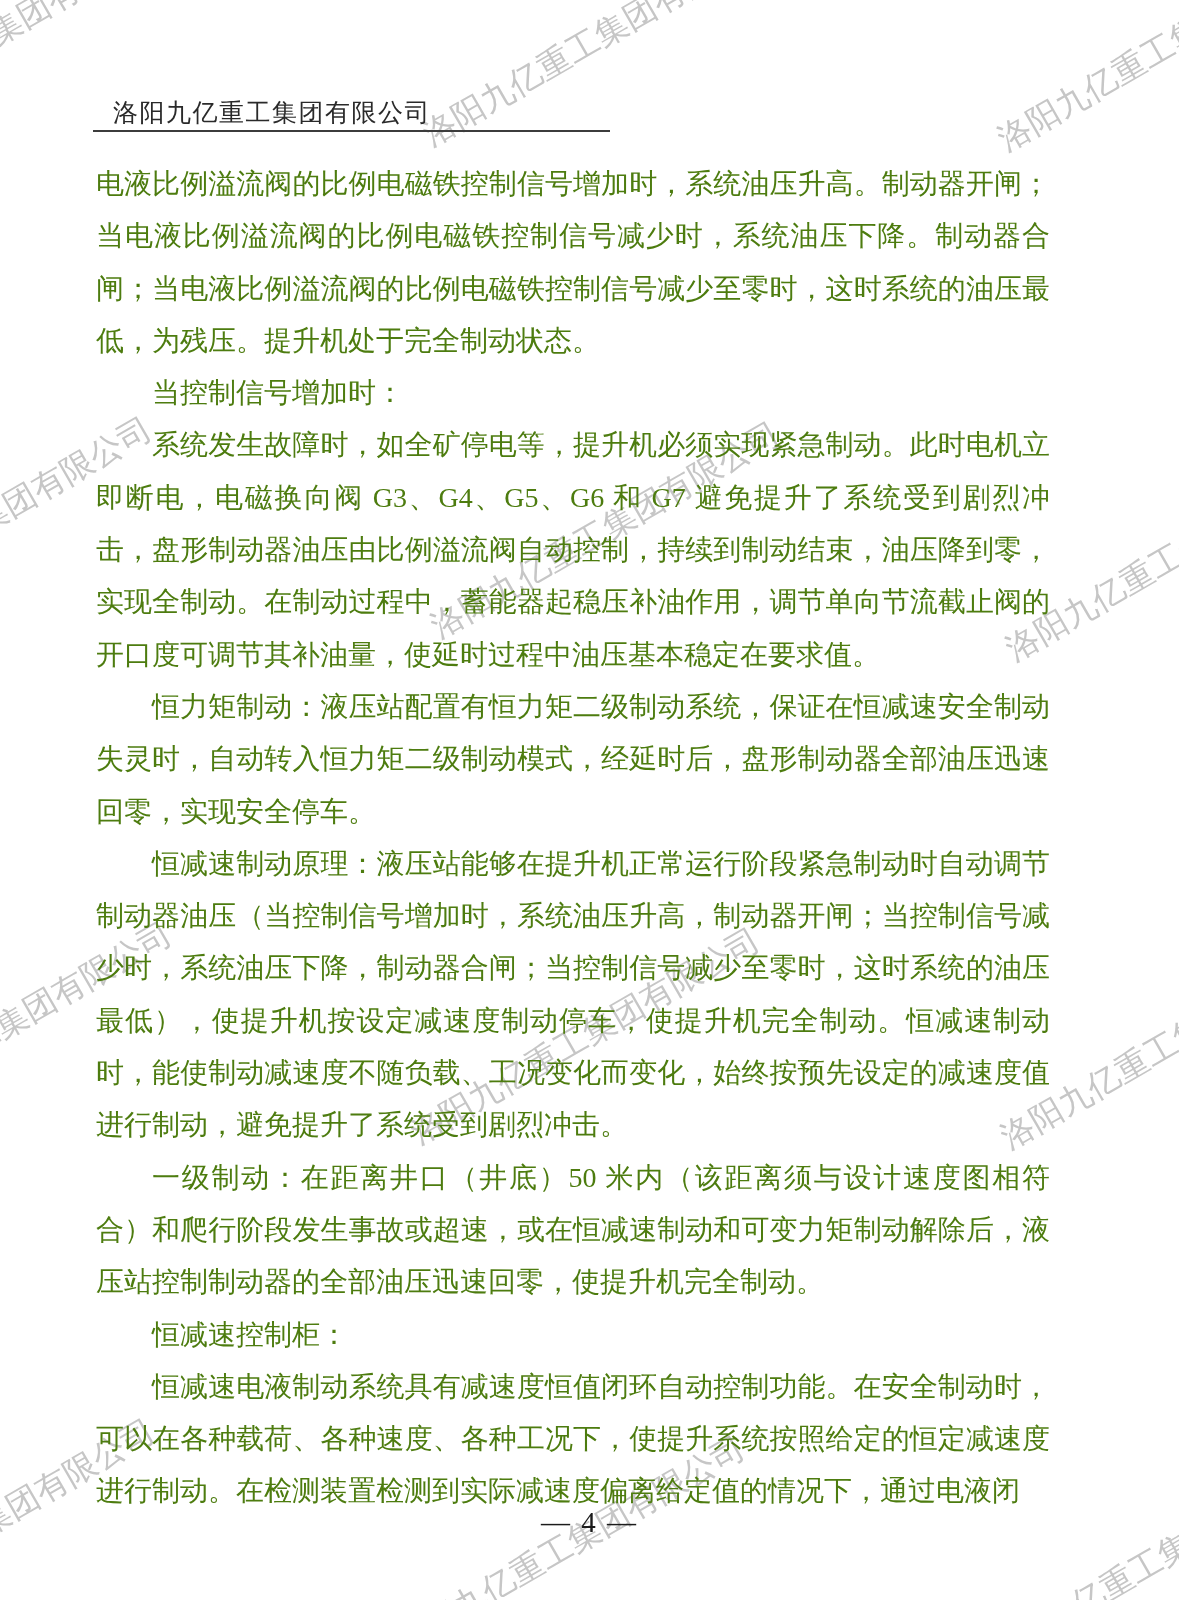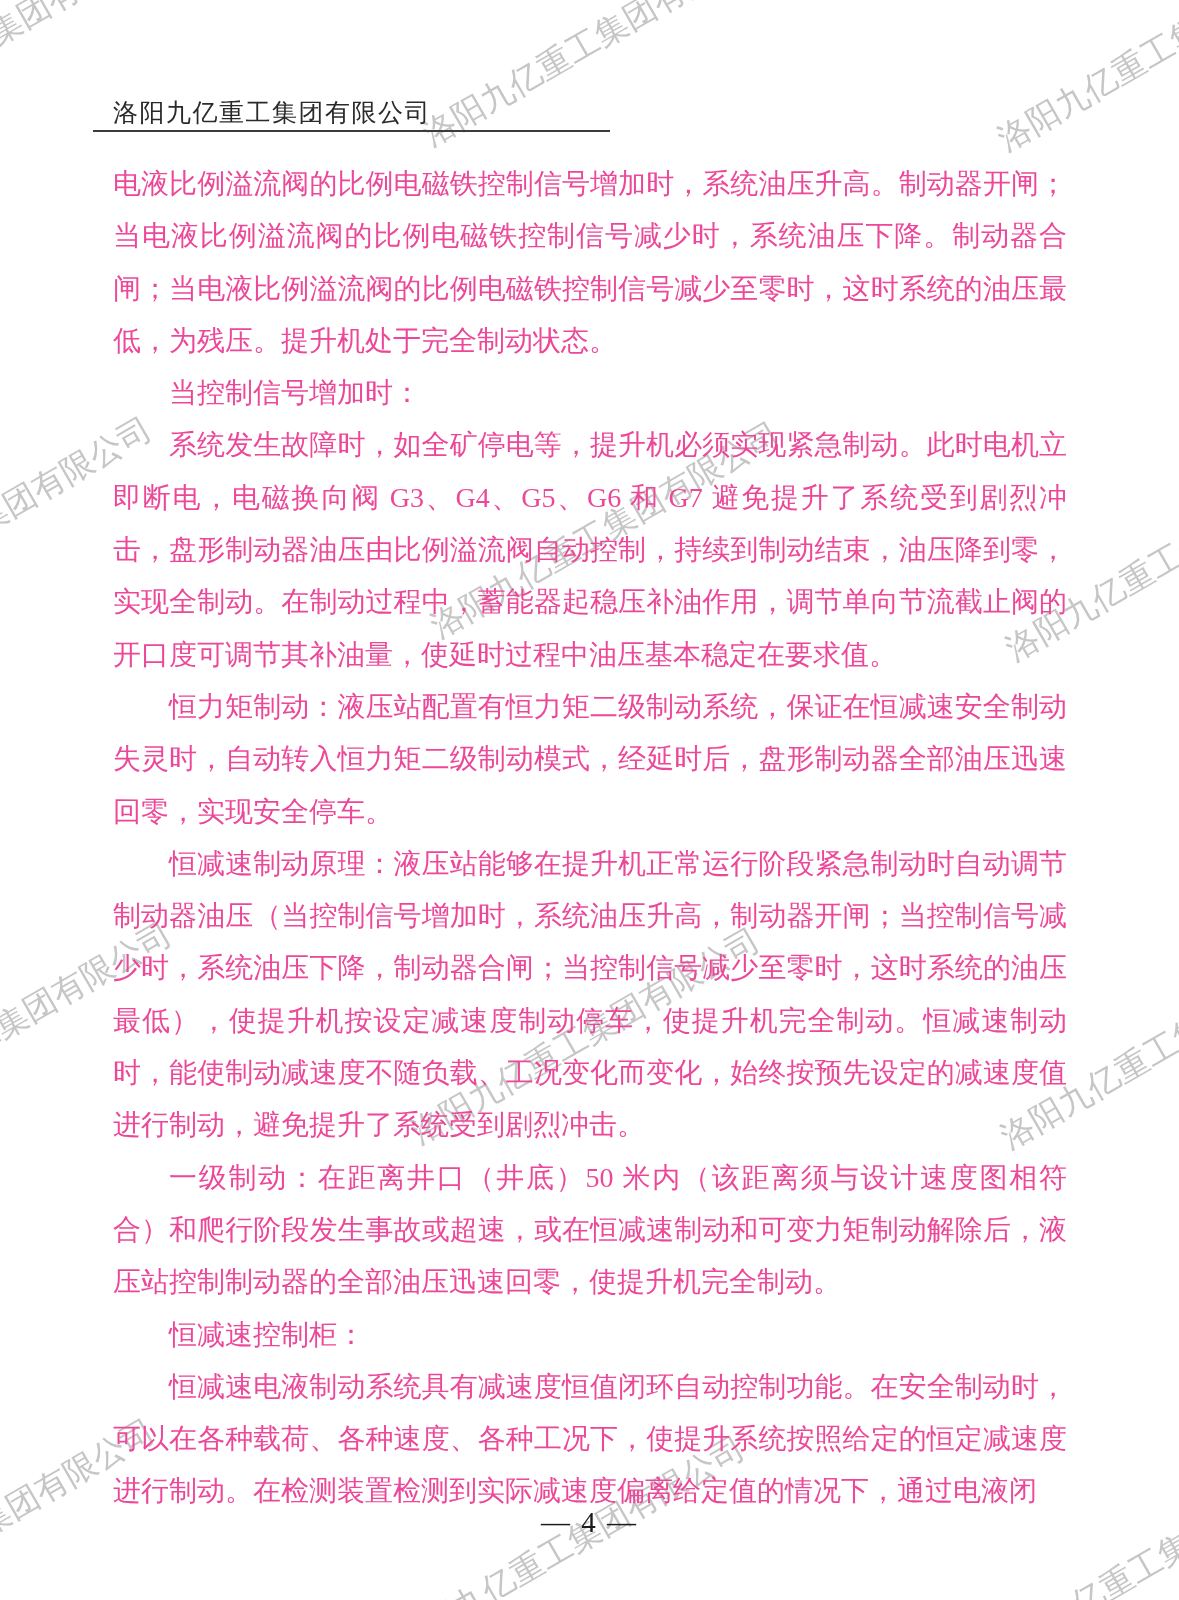--- a/index.html
+++ b/index.html
@@ -38,24 +38,24 @@
     position: absolute;
     left: 93px;
     top: 130px;
     width: 517px;
     height: 2px;
     background: #3c3c3c;
   }
   
   .doc-body {
     position: absolute;
-    left: 113px;
+    left: 96px;
     top: 158px;
     width: 954px;
-    color: #ec4899;
+    color: #4d7c0f;
   }
   .doc-body p {
     margin: 0;
     font-size: 28px;
     line-height: 52.3px;
     text-align: justify;
     text-justify: inter-ideograph;
   }
   .doc-body p.indent { text-indent: 2em; }
   

